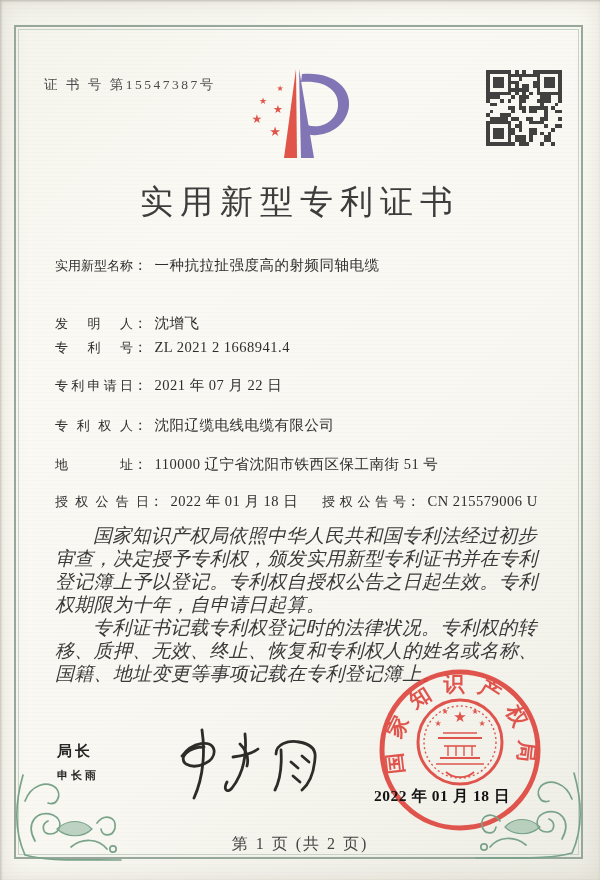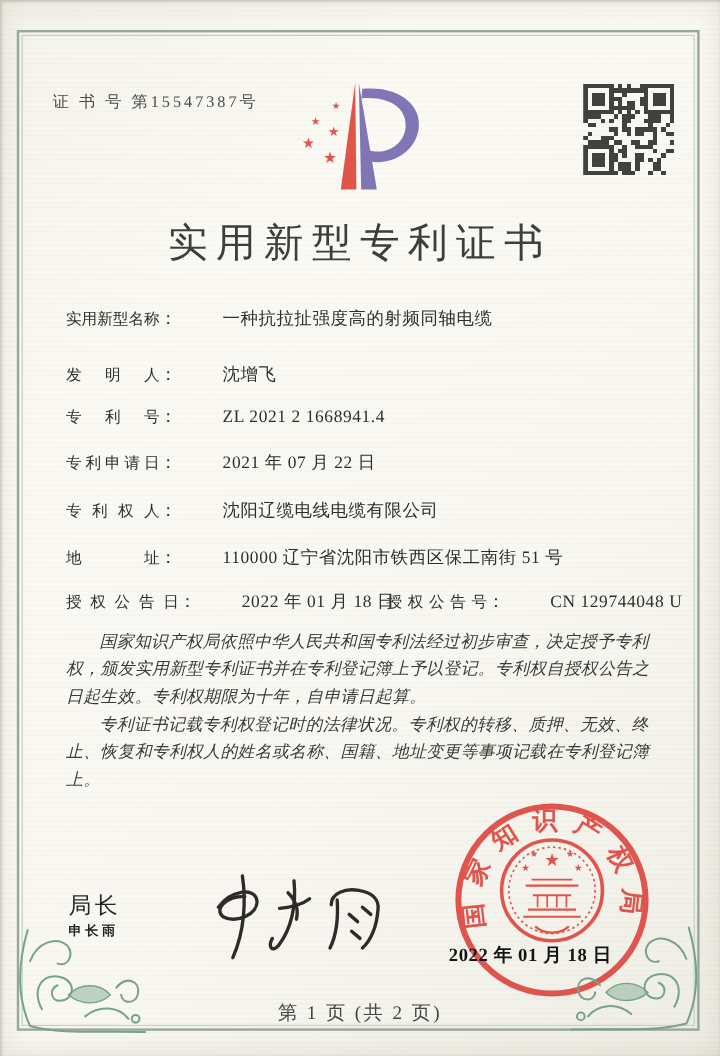--- a/index.html
+++ b/index.html
@@ -17,26 +17,26 @@
   .frame-inner{position:absolute;left:2px;top:2px;right:2px;bottom:2px;border:1px solid #c4d1c6;}
   .certno{position:absolute;left:44px;top:76px;font-size:13.5px;letter-spacing:2.5px;color:#4c4c4c;white-space:nowrap;}
   .logo{position:absolute;left:246px;top:64px;width:112px;height:100px;}
   .qr{position:absolute;left:486px;top:70px;width:76px;height:76px;opacity:.85;}
   .title{position:absolute;top:180px;left:0;width:100%;text-align:center;
     font-size:33px;font-weight:400;letter-spacing:7px;color:#3d3d3d;}
   .frow{position:absolute;left:55px;font-size:14.5px;color:#2e2e2e;white-space:nowrap;}
   .flabel{display:inline-block;width:78px;font-size:13px;text-align:justify;text-align-last:justify;vertical-align:baseline;}
   .flabel.w5{width:94px;}
   .colon{margin-right:7px;}
-  .fvalue{letter-spacing:.5px;margin-left:31px;}
+  .fvalue{letter-spacing:.5px;}
   .pair2{position:absolute;left:228px;top:0;}
   .pair2 .flabel{width:84px;margin-left:39px;}
-  .paras{position:absolute;left:55px;top:524px;width:492px;font-size:14px;line-height:23px;color:#3a3a3a;font-style:italic;}
+  .paras{position:absolute;left:55px;top:524px;width:492px;font-size:19px;line-height:23px;color:#3a3a3a;font-style:italic;}
   .paras p{margin:0;text-indent:2em;letter-spacing:.3px;}
-  .signer-title{position:absolute;left:57px;top:742px;font-size:19px;letter-spacing:3px;color:#262626;font-weight:400;}
+  .signer-title{position:absolute;left:57px;top:742px;font-size:15px;letter-spacing:3px;color:#262626;font-weight:700;}
   .signer-name{position:absolute;left:57px;top:768px;font-size:11px;letter-spacing:3px;color:#262626;font-weight:600;}
   .signature{position:absolute;left:148px;top:712px;width:180px;height:95px;}
   .seal{position:absolute;left:368px;top:660px;width:184px;height:184px;opacity:.88;}
   .seal-date{position:absolute;left:374px;top:786px;font-size:15.5px;font-weight:700;color:#141414;letter-spacing:.5px;z-index:5;}
   .footer{position:absolute;top:834px;left:0;width:100%;text-align:center;font-size:16px;letter-spacing:2px;color:#454545;}
   .corner{position:absolute;width:118px;height:108px;}
   .corner.left{left:9px;top:757px;}
   .corner.right{right:12px;top:755px;transform:scaleX(-1);}
 </style>
 </head>
@@ -289,39 +289,39 @@
       <rect x="11" y="20" width="1" height="1" fill="#222"></rect>
       <rect x="15" y="20" width="1" height="1" fill="#222"></rect>
       <rect x="18" y="20" width="1" height="1" fill="#222"></rect>
     </svg>
 
   <div class="title">实用新型专利证书</div>
 
   <div class="frow" style="top:256px">
     <span class="flabel">实用新型名称</span><span class="colon">：</span><span class="fvalue">一种抗拉扯强度高的射频同轴电缆</span>
   </div>
-  <div class="frow" style="top:303px">
+  <div class="frow" style="top:314px">
     <span class="flabel">发明人</span><span class="colon">：</span><span class="fvalue">沈增飞</span>
   </div>
   <div class="frow" style="top:338px">
     <span class="flabel">专利号</span><span class="colon">：</span><span class="fvalue">ZL 2021 2 1668941.4</span>
   </div>
   <div class="frow" style="top:376px">
     <span class="flabel">专利申请日</span><span class="colon">：</span><span class="fvalue">2021 年 07 月 22 日</span>
   </div>
   <div class="frow" style="top:416px">
     <span class="flabel">专利权人</span><span class="colon">：</span><span class="fvalue">沈阳辽缆电线电缆有限公司</span>
   </div>
   <div class="frow" style="top:455px">
     <span class="flabel">地址</span><span class="colon">：</span><span class="fvalue">110000 辽宁省沈阳市铁西区保工南街 51 号</span>
   </div>
   <div class="frow" style="top:492px">
     <span class="flabel w5">授权公告日</span><span class="colon">：</span><span class="fvalue">2022 年 01 月 18 日</span>
     <span class="pair2">
-      <span class="flabel">授权公告号</span><span class="colon">：</span><span class="fvalue">CN 129744048 U</span>
+      <span class="flabel">授权公告号</span><span class="colon">：</span><span class="fvalue">CN 215579006 U</span>
     </span>
   </div>
 
   <div class="paras">
     <p>国家知识产权局依照中华人民共和国专利法经过初步审查，决定授予专利权，颁发实用新型专利证书并在专利登记簿上予以登记。专利权自授权公告之日起生效。专利权期限为十年，自申请日起算。</p>
     <p>专利证书记载专利权登记时的法律状况。专利权的转移、质押、无效、终止、恢复和专利权人的姓名或名称、国籍、地址变更等事项记载在专利登记簿上。</p>
   </div>
 
   <div class="signer-title">局长</div>
   <div class="signer-name">申长雨</div>

